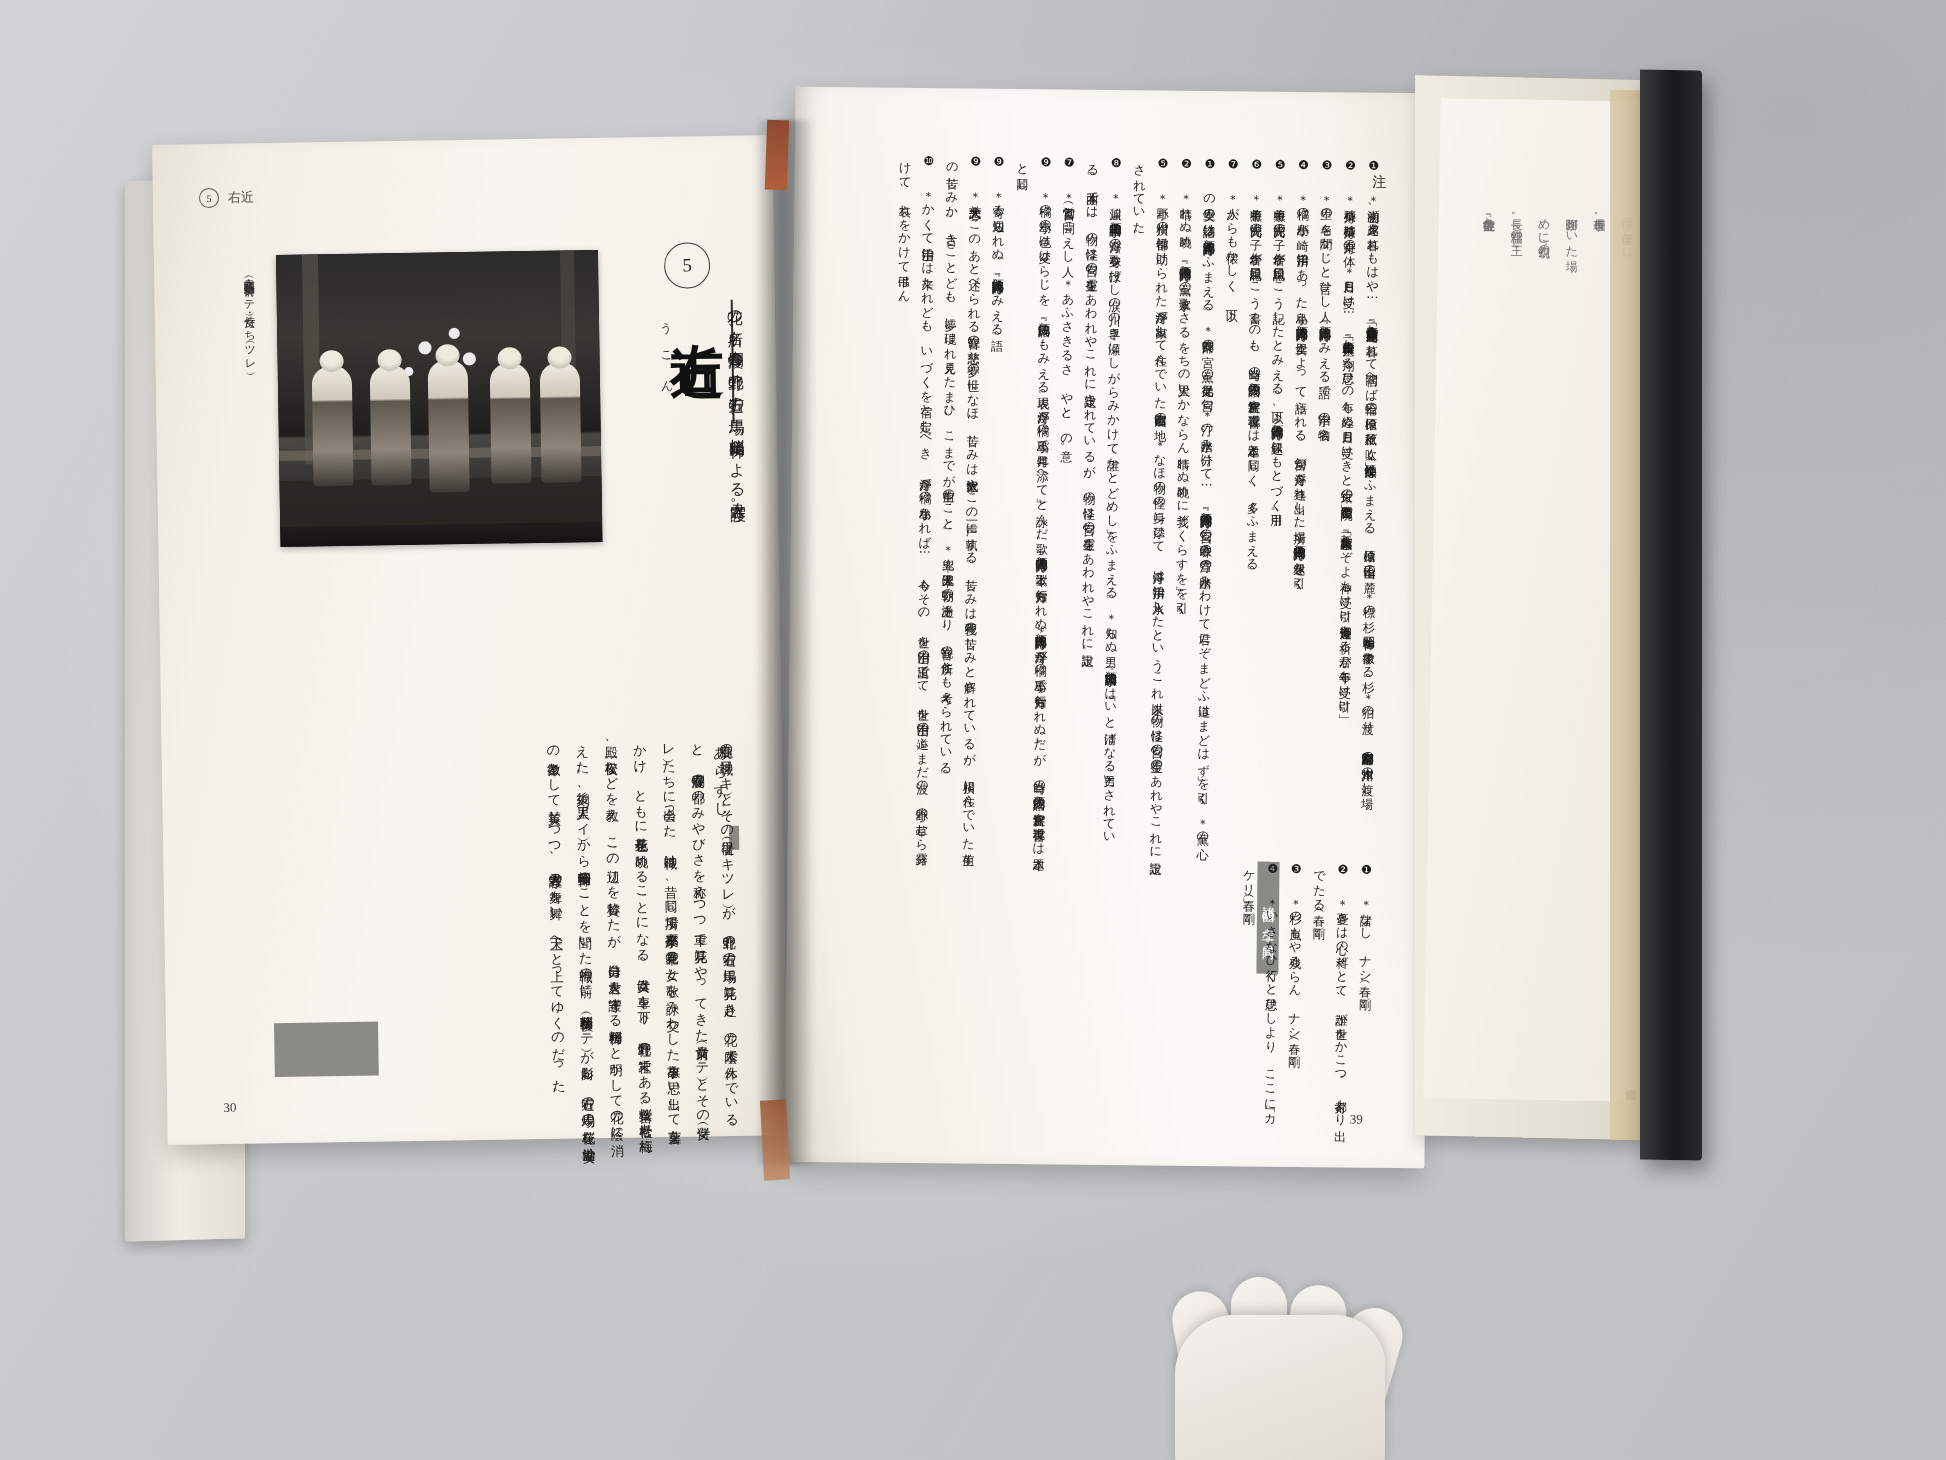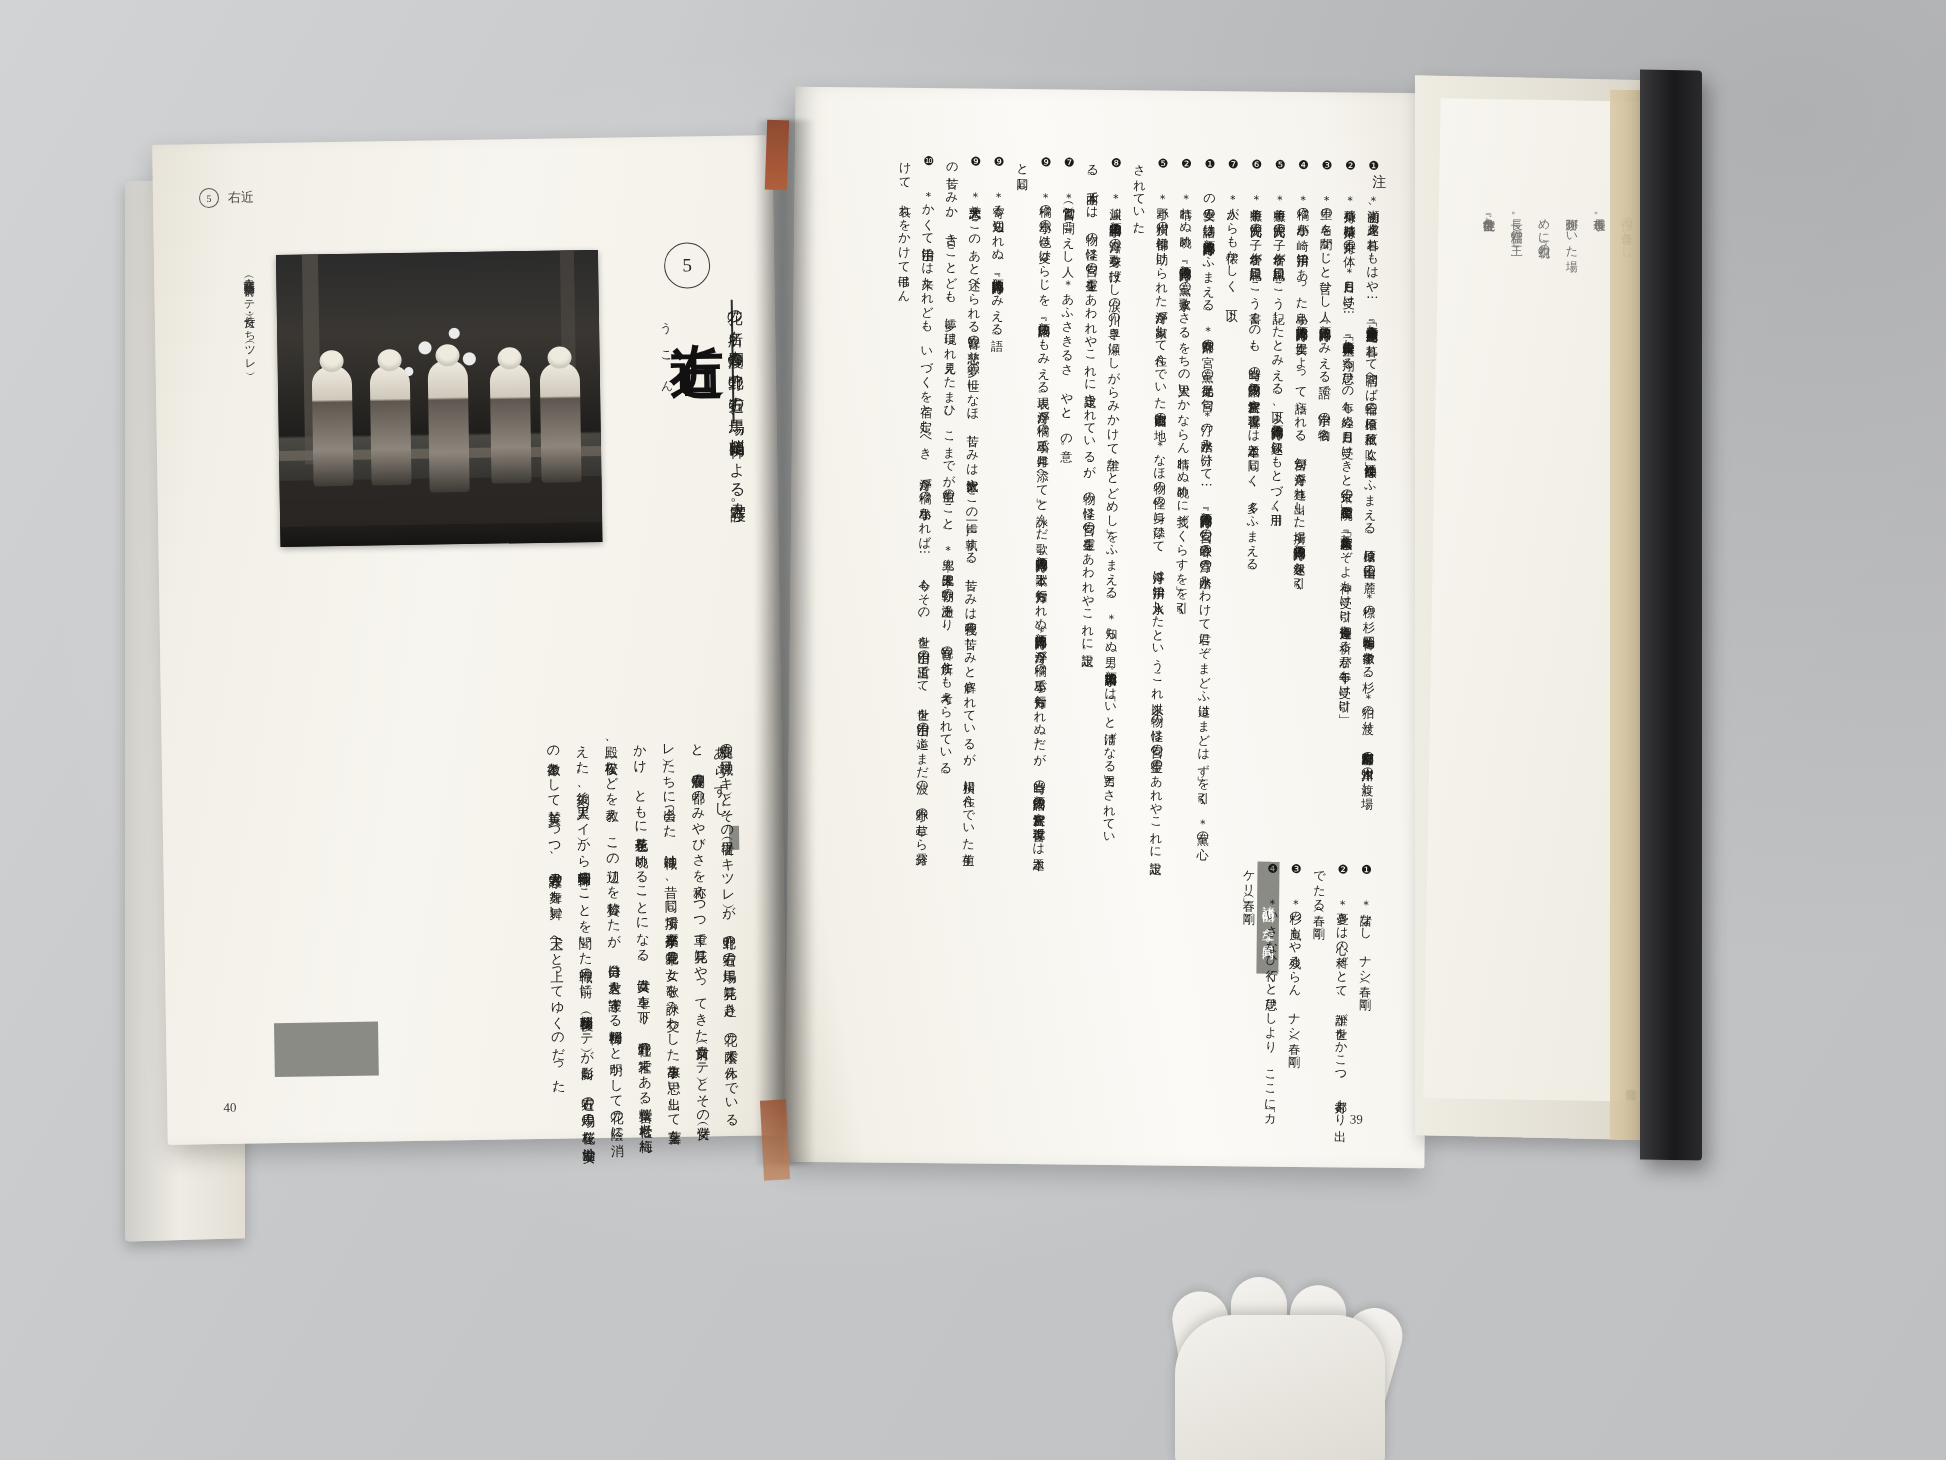--- a/index.html
+++ b/index.html
@@ -196,21 +196,21 @@
           <div class="title-ruby v jp">う こ ん</div>
           <div class="title-rule"></div>
           <div class="title-sub v jp">花の名所、春爛漫の北野の右近の馬場、桜葉明神による大君守護。</div>
         </div>
 
         <div class="aratasuji-label v jp">あらすじ</div>
         <div class="aratasuji-mark"></div>
         <div class="synopsis v jp">鹿島の神職（ワキ）とその従者（ワキツレ）が、北野の右近の馬場に花見に赴き、花の木蔭で休んでいると、春爛漫の都のみやびさを称えつつ車で花見にやってきた貴女（前ジテ）とその侍女（ツレ）たちに出会った。神職は、昔、同じ場所で在原業平が花見車の女と歌を詠み交わした故事を思い出して言葉をかけ、ともに花景色を眺めることになる。貴女は車を下り、北野社の末社である桜葉宮、老松社、紅梅殿、一夜松などを教え、この辺りを称賛したが、自分は大君を守護する桜明神だと明かして花の蔭に消えた。後刻、里人（アイ）から桜葉明神のことを聞いた神職の前に、桜葉明神（後ジテ）が影向し、右近の馬場の桜花を治世安泰の象徴として賛美しつつ、大君守護の舞を舞い、天上へと上ってゆくのだった。</div>
 
         <div class="grey-block"></div>
-        <div class="folio-left">40</div>
+        <div class="folio-left">30</div>
       </div>
     </div>
 
     <div class="page-right">
       <div class="rp-inner">
         <div class="notes-label v jp">注</div>
 
         <div class="notes v jp">
           <span class="note-col">❶ ＊初瀬山、夕越え暮れもはや… 『新古今集』羇旅「初瀬山夕越え暮れて宿問へば三輪の檜原に秋風ぞ吹く」（禅性法師）をふまえる。檜原は三輪山の麓。＊標の杉 三輪明神を象徴する杉。＊狛の渡り 京都府相楽郡の木津川の渡し場。</span>
           <span class="note-col">❷ ＊柴積舟 柴積舟は乗舟の体。＊月日も受け… 『新古今集』雑「大空に翔る思ひの年も経ぬ月日も受けきと行末の空」（後鳥羽院）と、『玉葉集』賀「頼むぞよ神も受け引け御注連長く祈る君が千年も受け引け」。</span>

